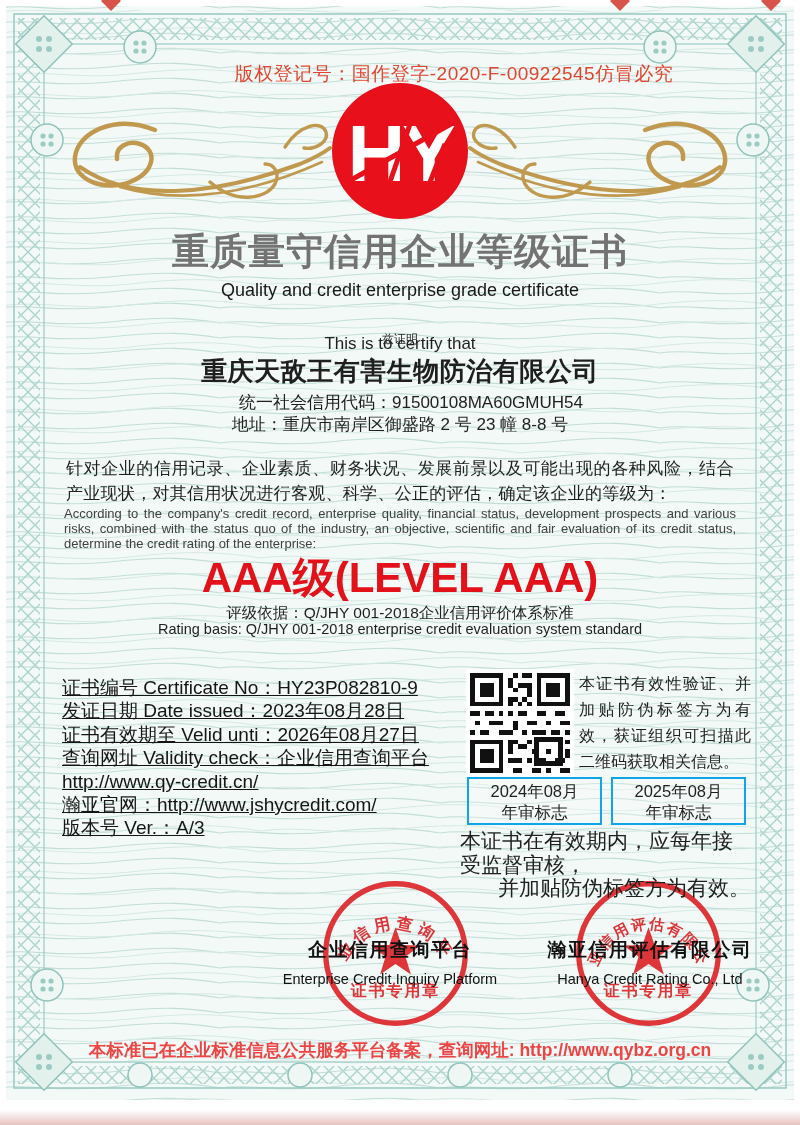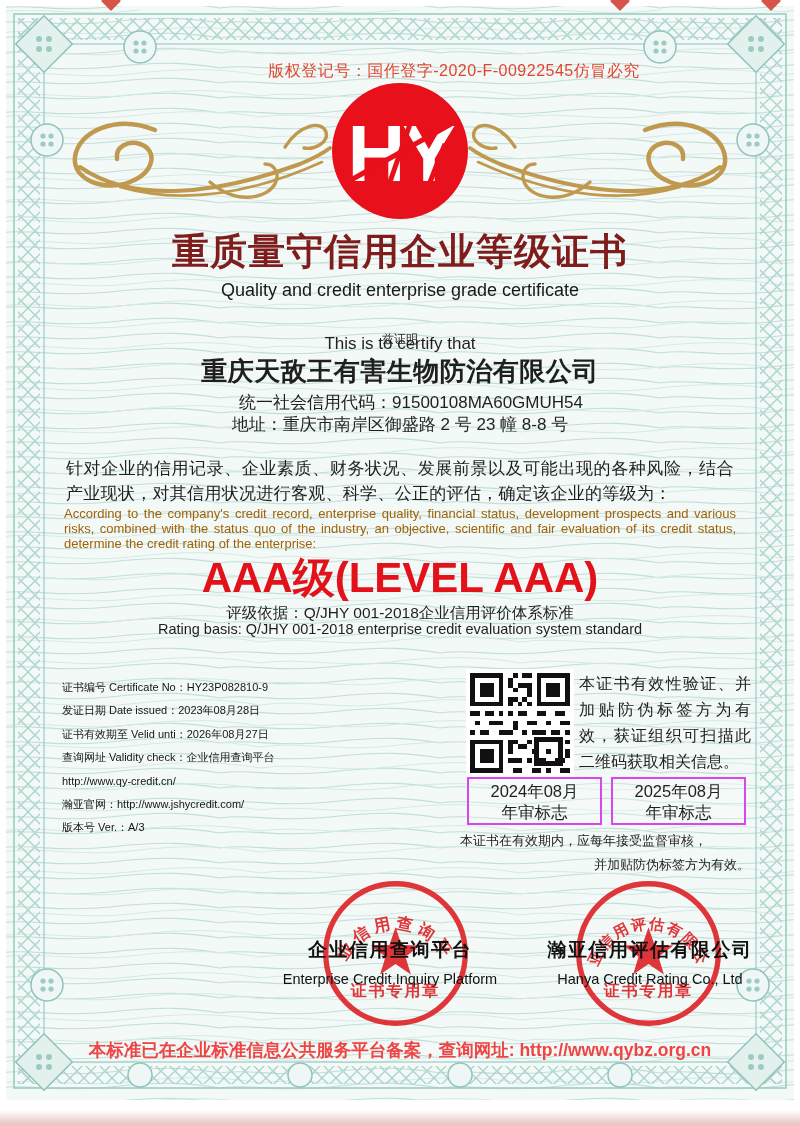--- a/index.html
+++ b/index.html
@@ -1,44 +1,44 @@
 <!DOCTYPE html>
 <html><head>
 <meta charset="utf-8">
 <style>
   html,body{margin:0;padding:0;background:#ffffff;}
   body{font-family:"Liberation Sans","DejaVu Sans",sans-serif;color:#1f1f1f;}
   .cert{position:relative;width:800px;height:1125px;background:#fff;overflow:hidden;}
   .abs{position:absolute;}
   .center{left:0;right:0;text-align:center;}
   .bg{left:0;top:0;z-index:0;}
-  .copyright{top:61px;padding-left:108px;font-size:16px;color:#e2452f;letter-spacing:.5px;z-index:3;}
+  .copyright{top:61px;padding-left:108px;font-size:19px;color:#e2452f;letter-spacing:.5px;z-index:3;}
   .logo{left:331px;top:82px;z-index:3;}
   .flourish{top:112px;z-index:2;}
   .fl-left{left:60px;}
   .fl-right{left:465px;}
-  .title-cn{top:227px;font-size:37px;font-weight:600;color:#7f1d1d;letter-spacing:1px;z-index:3;}
+  .title-cn{top:227px;font-size:37px;font-weight:600;color:#737373;letter-spacing:1px;z-index:3;}
   .title-en{top:280px;font-size:18px;color:#181818;z-index:3;text-align:center;}
   .certify-cn{top:311px;font-size:12px;z-index:3;margin-top:20px;}
   .certify-en{top:334px;font-size:17px;z-index:3;}
   .company-name{top:354px;font-size:26px;font-weight:800;letter-spacing:.5px;z-index:3;}
   .company-code{top:391px;font-size:17px;z-index:3;padding-left:22px;}
   .company-addr{top:413px;font-size:17px;z-index:3;}
   .eval-cn{left:66px;top:457px;width:668px;font-size:17px;line-height:24.5px;text-align:justify;letter-spacing:.3px;z-index:3;}
-  .eval-en{left:64px;top:507px;width:672px;font-size:13px;line-height:14.9px;text-align:justify;color:#a16207;z-index:3;}
+  .eval-en{left:64px;top:507px;width:672px;font-size:13px;line-height:14.9px;text-align:justify;color:#404040;z-index:3;}
   .grade{top:550px;font-size:42px;font-weight:800;color:#e31119;z-index:3;}
   .basis-cn{top:603px;font-size:15.5px;z-index:3;}
   .basis-en{top:621px;font-size:14.5px;z-index:3;}
-  .details{left:62px;top:676px;font-size:11px;line-height:23.4px;color:#151515;z-index:3;}
+  .details{left:62px;top:676px;font-size:19px;line-height:23.4px;color:#151515;z-index:3;text-decoration:underline;}
   .qr-wrap{left:466px;top:669px;width:108px;height:108px;background:#fff;padding:2px;z-index:3;box-sizing:border-box;}
   .qr-note{left:579px;top:671px;width:172px;font-size:16px;line-height:26px;text-align:justify;z-index:3;}
   .marks{left:467px;top:777px;display:flex;gap:9px;z-index:3;}
-  .mark-box{width:131px;height:42px;border:2px solid #d946ef;background:rgba(255,255,255,.25);
+  .mark-box{width:131px;height:42px;border:2px solid #0ea5e9;background:rgba(255,255,255,.25);
             text-align:center;font-size:16.5px;line-height:21px;padding-top:2px;box-sizing:content-box;}
-  .supervision{left:460px;top:829px;width:290px;font-size:13px;line-height:23.5px;z-index:3;}
+  .supervision{left:460px;top:829px;width:290px;font-size:21px;line-height:23.5px;z-index:3;}
   .supervision .l2{text-align:right;}
   .seal{z-index:2;opacity:.9;}
   .seal-left{left:318px;top:876px;}
   .seal-right{left:571px;top:876px;}
   .issuer{top:937px;width:236px;text-align:center;z-index:3;}
   .issuer-left{left:272px;}
   .issuer-right{left:532px;}
   .issuer .cn{font-size:19px;font-weight:700;letter-spacing:1.5px;color:#111;}
   .issuer .en{font-size:14.5px;margin-top:8px;color:#111;}
   .footer-line{top:1038px;font-size:17.5px;font-weight:600;color:#ef4444;z-index:3;}

